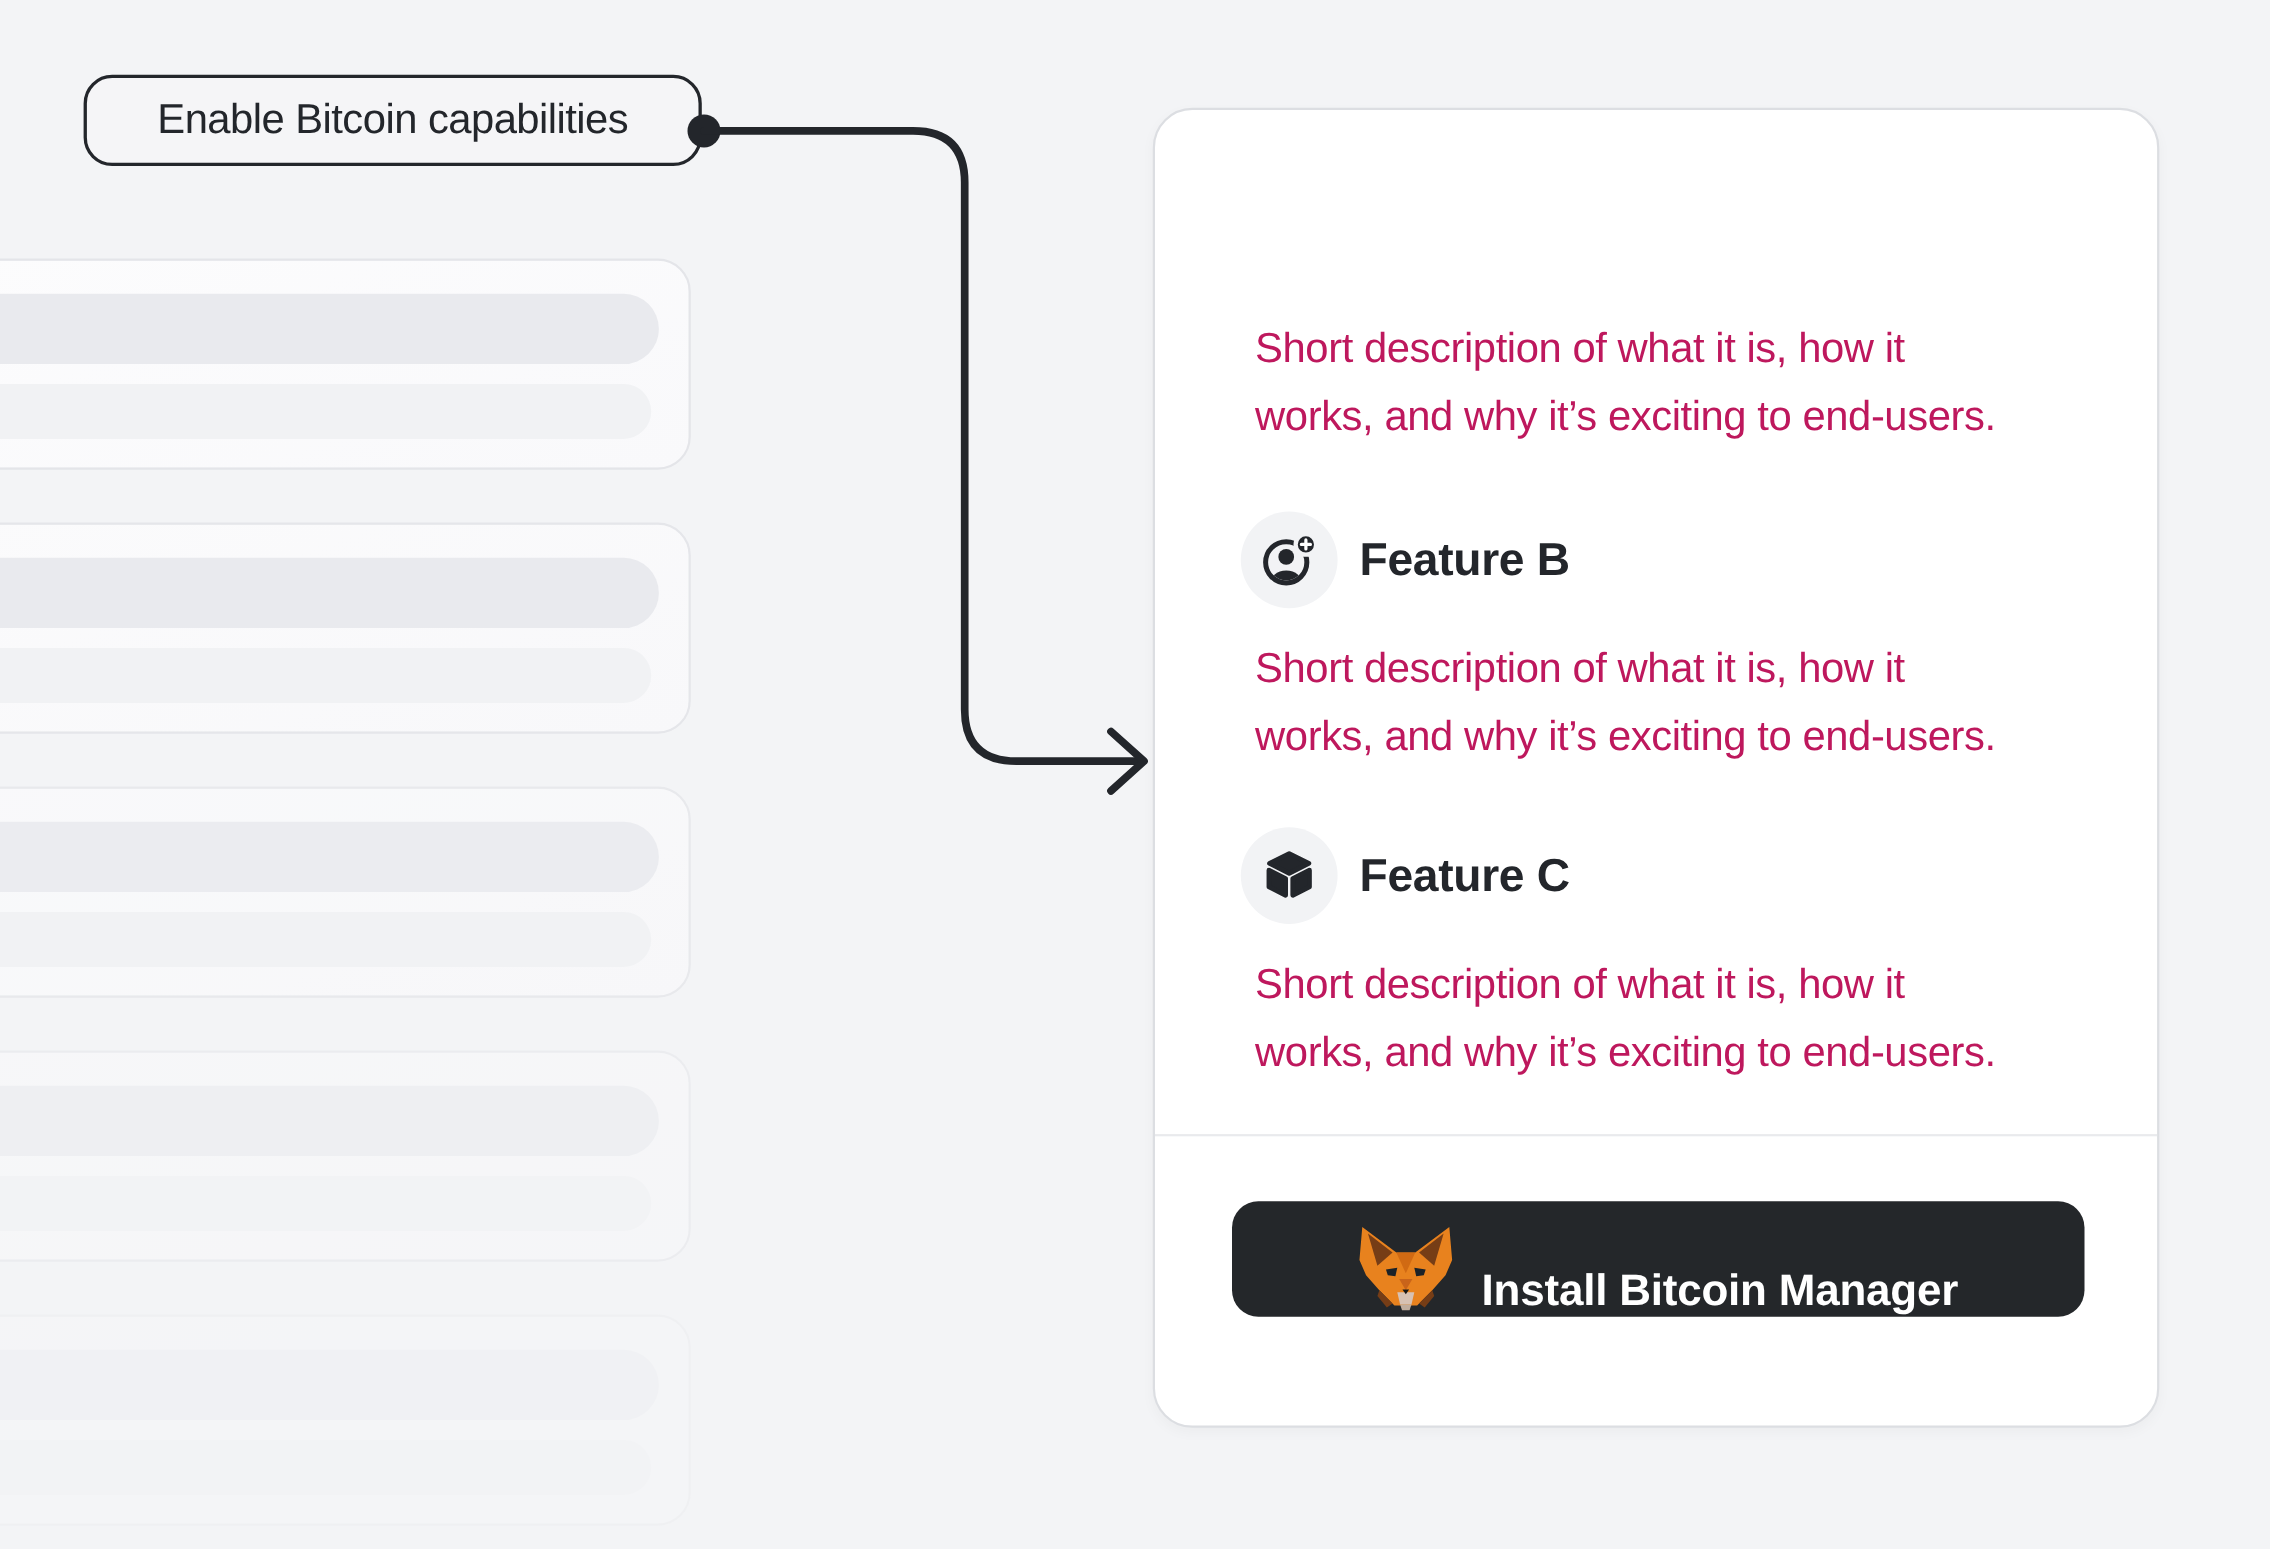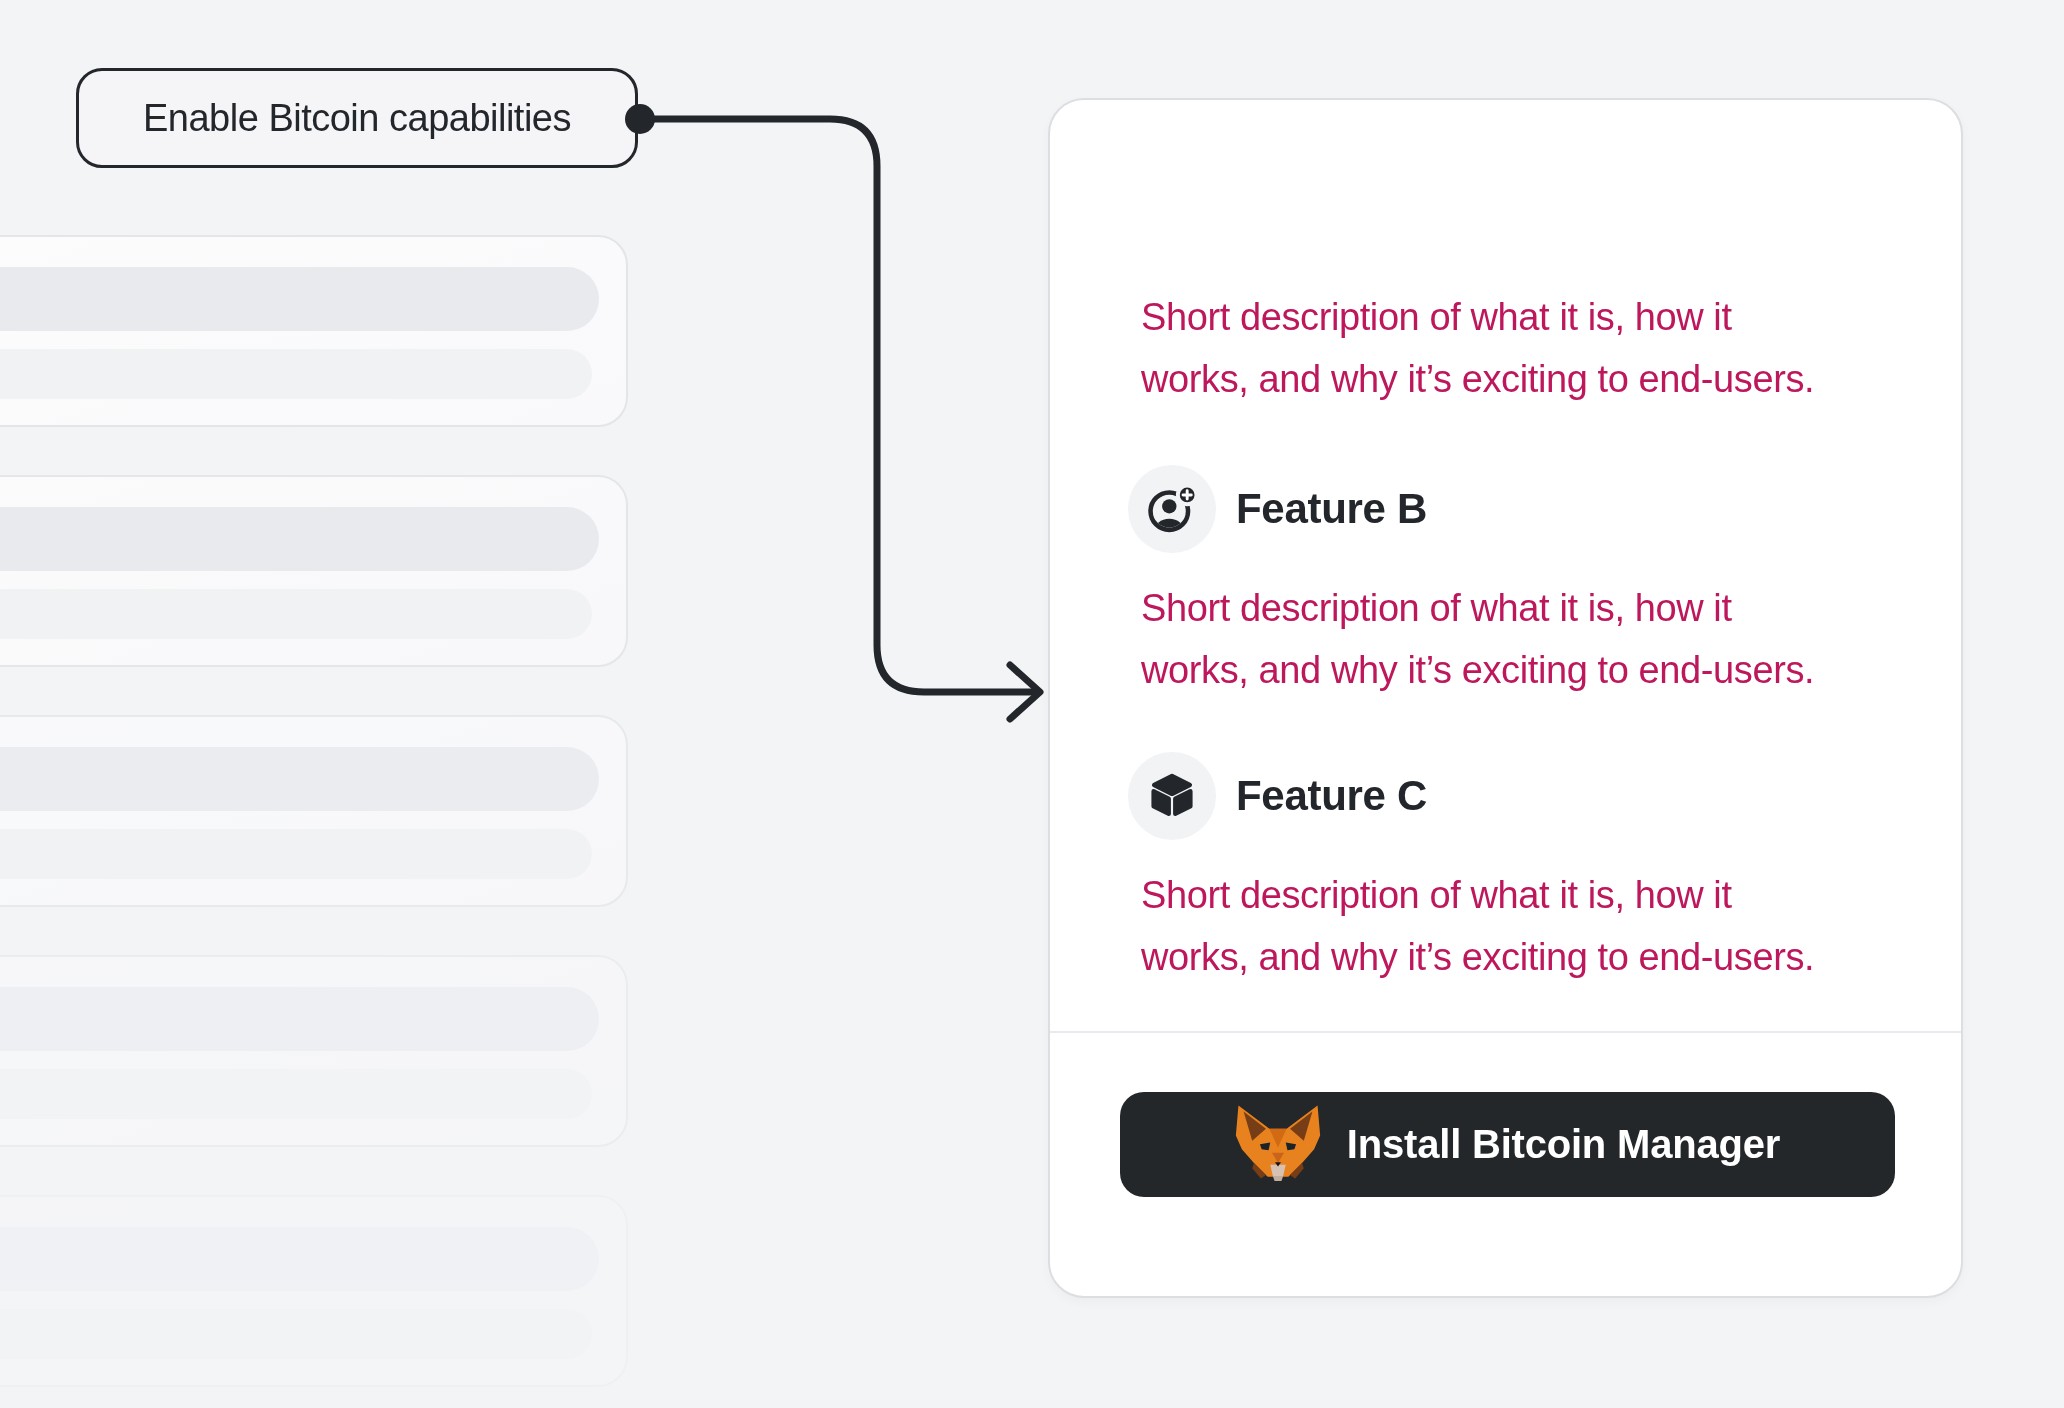--- a/index.html
+++ b/index.html
@@ -5,21 +5,21 @@
   html,body{margin:0;padding:0;}
   body{
     width:2064px;height:1408px;position:relative;overflow:hidden;
     background:#f3f4f6;
     font-family:"Liberation Sans", sans-serif;
     -webkit-font-smoothing:antialiased;
   }
 
   
   .callout{
-    position:absolute;left:76px;top:68px;width:562px;height:100px;
+    position:absolute;left:76px;top:68px;width:562px;height:83px;
     box-sizing:border-box;border:3px solid #23262b;border-radius:26px;
     background:#f5f5f7;display:flex;align-items:center;justify-content:center;
   }
   .callout-label{
     font-size:38px;font-weight:500;color:#23262b;letter-spacing:-0.5px;white-space:nowrap;
   }
 
   
   .connector-svg{position:absolute;left:0;top:0;width:2064px;height:1408px;pointer-events:none;}
 
@@ -60,21 +60,21 @@
   .feature-desc span{display:block;white-space:nowrap;}
   .feature-desc.dA{top:186px;}
   .feature-desc.dB{top:477px;}
   .feature-desc.dC{top:764px;}
 
   .card-divider{position:absolute;left:0;right:0;top:931px;height:2px;background:#e9eaed;}
 
   .install-button{
     position:absolute;left:70px;top:992px;width:775px;height:105px;box-sizing:border-box;
     background:#24272a;border:none;border-radius:24px;cursor:pointer;
-    display:flex;align-items:center;justify-content:center;gap:26px;
+    display:flex;align-items:flex-end;justify-content:center;gap:26px;
   }
   .install-button svg{width:86px;height:82px;display:block;flex:none;}
   .install-label{font-size:40px;font-weight:700;color:#ffffff;letter-spacing:-0.2px;white-space:nowrap;}
 
   .caption{
     position:absolute;left:0;right:0;top:1108px;text-align:center;
     font-size:38px;font-weight:400;color:#5d636b;letter-spacing:-0.3px;
   }
 </style>
 </head>

